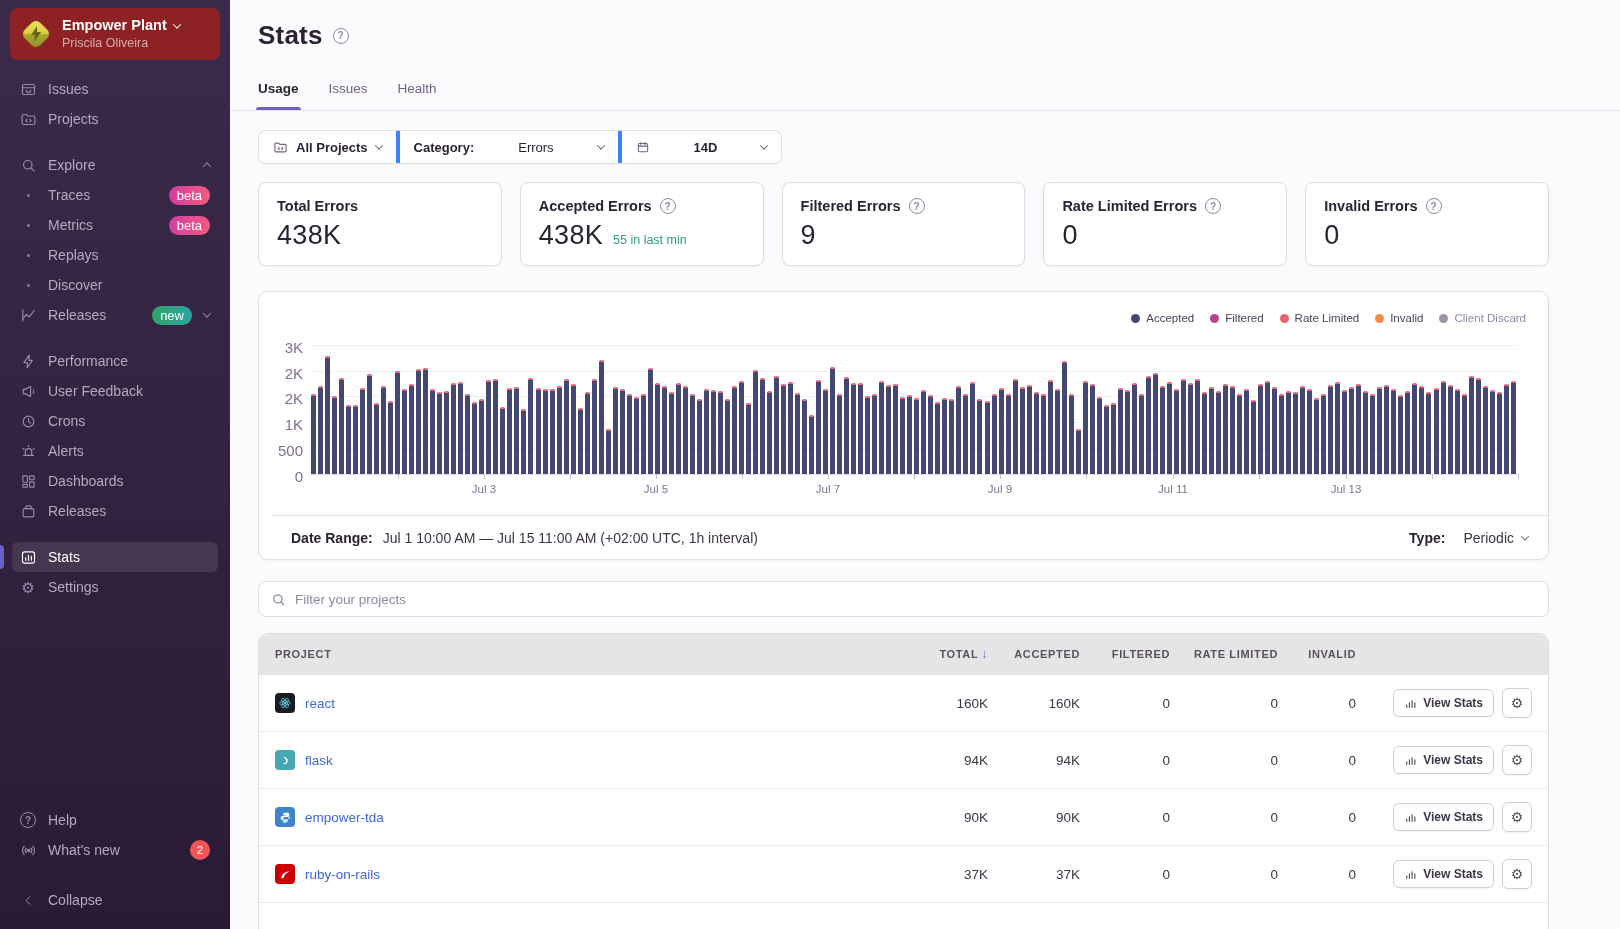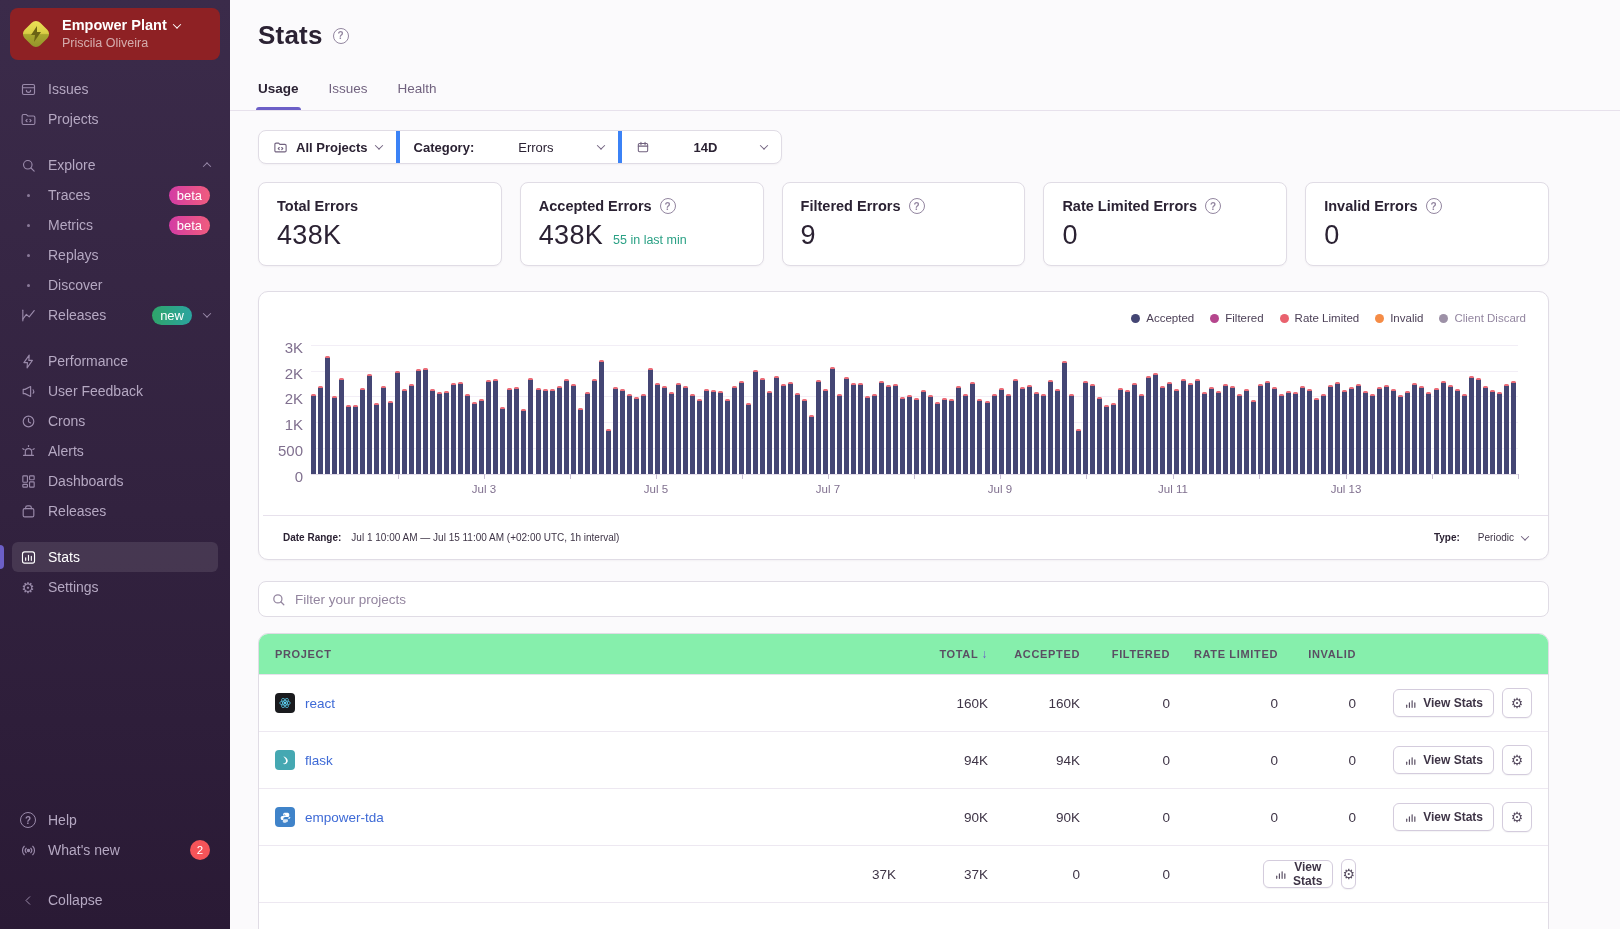--- a/index.html
+++ b/index.html
@@ -86,38 +86,38 @@
   .legend-item .dot { width:9px; height:9px; border-radius:50%; }
   .legend-item.muted { color:#9386A0;text-align:center; }
   .gridline { position:absolute; left:52px; width:1207px; height:1px; background:#F2EEF6; }
   .gridline.baseline { background:#E3DCE9; }
   .y-label { position:absolute; left:0; width:44px; text-align:right; font-size:15px; color:#80708F; }
   .bars { position:absolute; left:52px; top:53px; width:1207px; height:129px;
     display:flex; justify-content:space-between; align-items:flex-end; }
   .bar { width:5px; background:#444674; border-top:2px solid #EA6B77; border-radius:1.5px 1.5px 0 0; }
   .x-tick { position:absolute; top:182px; width:1px; height:5px; background:#C9BFD3; }
   .x-label { position:absolute; top:191px; width:60px; margin-left:-30px; text-align:center; font-size:11.5px; color:#80708F; }
-  .chart-footer { position:absolute; left:4px; right:0; bottom:0; height:44px; border-top:1px solid #E7E1EC;
-    display:flex; align-items:center; padding:0 20px; font-size:10px; }
+  .chart-footer { position:absolute; left:12px; right:0; bottom:0; height:44px; border-top:1px solid #E7E1EC;
+    display:flex; align-items:center; padding:0 20px; font-size:14px; }
   .chart-footer b { font-weight:bold; color:#2B2233; margin-right:10px; }
   .chart-footer .range-value { color:#3E3446; }
   .type-select { margin-left:auto; display:flex; align-items:center; gap:8px; cursor:pointer; color:#3E3446; }
   .type-select .chev { color:#71627F; }
 
   .search-box { position:absolute; left:28px; top:581px; width:1291px; height:36px; background:#fff;
     border:1px solid #E0DCE5; border-radius:8px; display:flex; align-items:center; padding:0 12px; gap:9px; }
   .search-box svg { color:#93859F; flex:0 0 auto; }
   .search-box input { border:none; outline:none; flex:1; font-size:13.5px; color:#2B2233;
     font-family:"Liberation Sans",sans-serif; background:transparent; }
   .search-box input::placeholder { color:#93859F; }
 
   .table-panel { position:absolute; left:28px; top:633px; width:1291px; height:420px; background:#fff;
     border:1px solid #E0DCE5; border-radius:10px 10px 0 0; overflow:hidden; }
   .t-row { display:grid; grid-template-columns:1fr 92px 92px 90px 108px 78px 176px; align-items:center; padding:0 16px; }
-  .t-head { height:41px; background:#86efac; border-bottom:1px solid #E7E1EC; }
+  .t-head { height:41px; background:#e5e5e5; border-bottom:1px solid #E7E1EC; }
   .t-head .th { font-size:11px; font-weight:bold; letter-spacing:0.06em; color:#5A4F63; text-align:right; }
   .t-head .th:first-child { text-align:left; }
   .t-head .sort-arrow { color:#6C5FC7; font-size:12px; margin-left:3px; }
   .t-body .t-row { height:57px; border-bottom:1px solid #EDE8F1; }
   .cell-num { text-align:right; font-size:13.5px; color:#3E3446; }
   .cell-project { display:flex; align-items:center; gap:10px; }
   .platform-icon { width:20px; height:20px; border-radius:4px; display:flex; align-items:center; justify-content:center; flex:0 0 20px; }
   .project-link { font-size:13.5px; color:#3E6AD6; cursor:pointer; }
   .cell-actions { display:flex; justify-content:flex-end; align-items:center; gap:8px; }
   .view-stats-btn { height:28px; display:flex; align-items:center; gap:6px; background:#fff;
@@ -785,20 +785,28 @@
                   <path d="M15 19V7"></path>
                   <path d="M20 19V11"></path>
                 </svg>
               </span>
               <span>View Stats</span>
             </button>
             <button class="gear-btn">⚙</button>
           </div>
         </div>
         <div class="t-row">
+          <div class="cell-project">
+            <span class="platform-icon" style="background: rgb(204, 0, 0);">
+              <svg width="13" height="13" viewBox="0 0 24 24">
+                <path d="M4 19c1-7.5 7.5-13 16-13-6.5 2.5-10.5 6.5-11.5 13z" fill="#fff"></path>
+              </svg>
+            </span>
+            <a class="project-link">ruby-on-rails</a>
+          </div>
           <div class="cell-num">37K</div>
           <div class="cell-num">37K</div>
           <div class="cell-num">0</div>
           <div class="cell-num">0</div>
           <div class="cell-num">0</div>
           <div class="cell-actions">
             <button class="view-stats-btn">
               <span class="icon">
                 <svg width="13" height="13" viewBox="0 0 24 24" fill="none" stroke="currentColor" stroke-width="2.2" stroke-linecap="round">
                   <path d="M5 19v-4"></path>

